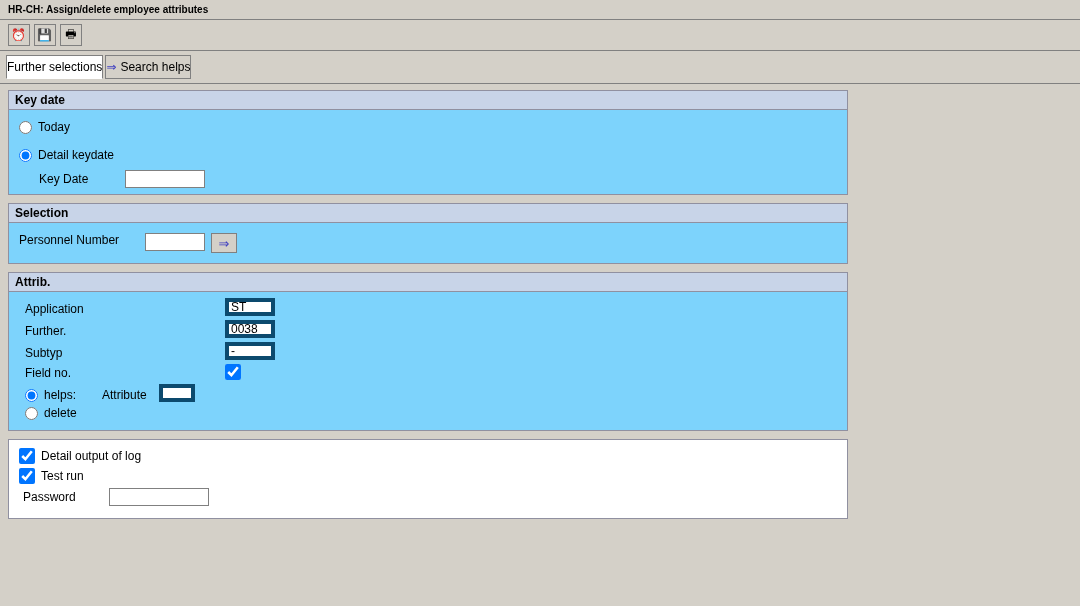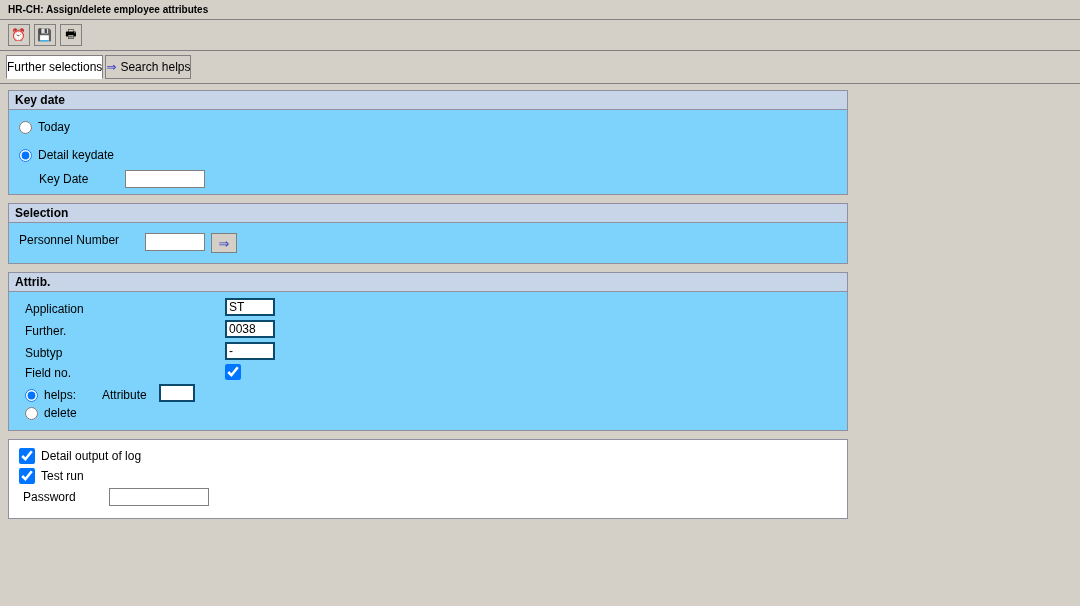--- a/index.html
+++ b/index.html
@@ -143,21 +143,21 @@
       display: flex;
       align-items: flex-end;
       gap: 6px;
       margin-bottom: 4px;
     }
     .attrib-label {
       width: 200px;
       padding-left: 6px;
     }
     .attrib-input {
-      border: 2px solid #0c4a6e;
+      border: 4px solid #0c4a6e;
       background: #ffffff;
       height: 18px;
       font-size: 12px;
       padding: 0 2px;
       width: 50px;
     }
     .checkbox-input {
       width: 16px;
       height: 16px;
       cursor: pointer;

